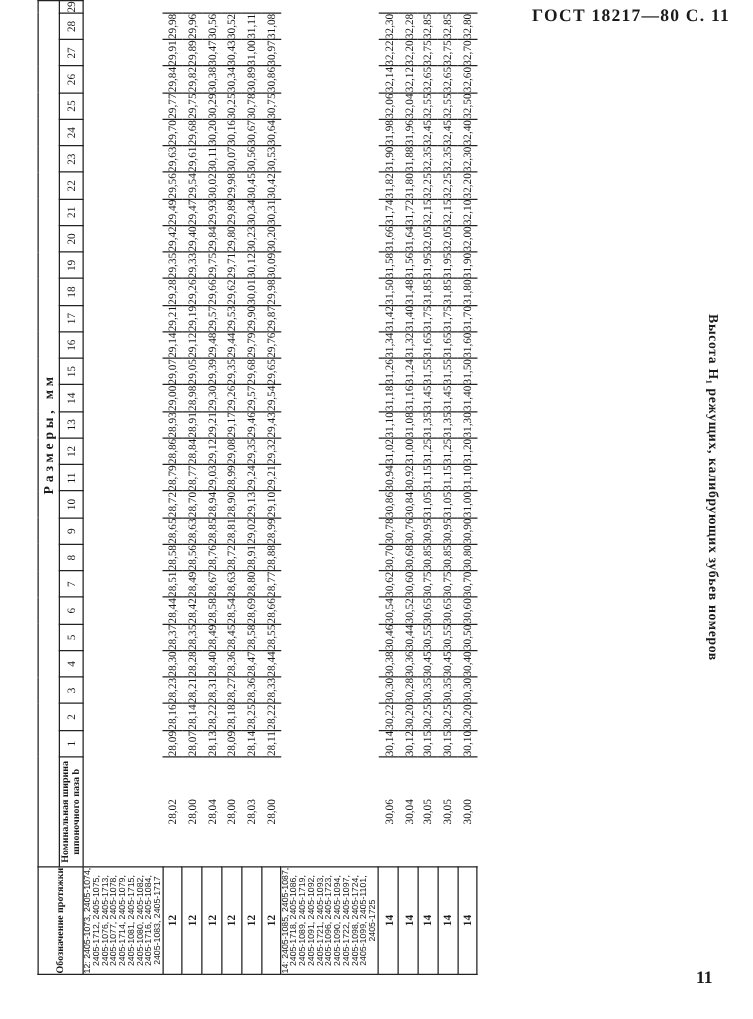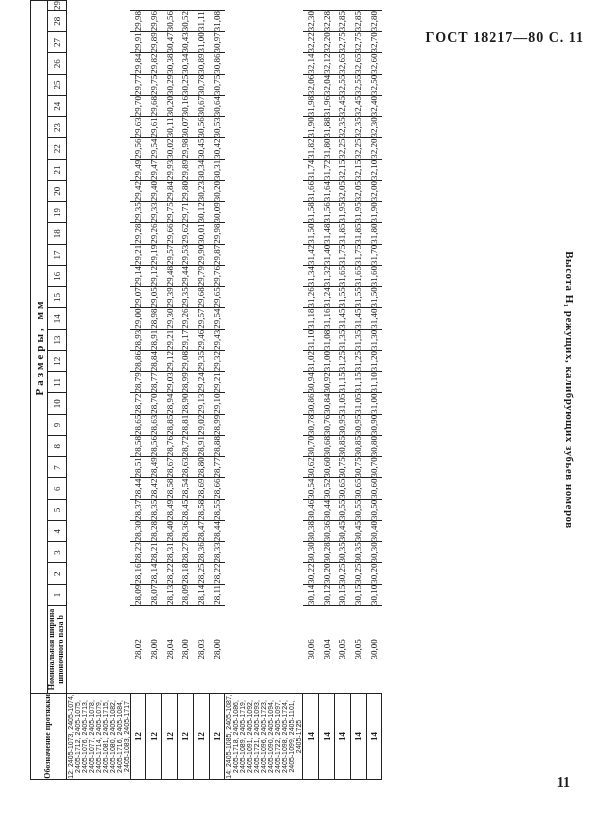--- a/index.html
+++ b/index.html
@@ -1,19 +1,19 @@
 <!DOCTYPE html>
 <html><head>
 <meta charset="utf-8">
 <style>
   html, body { margin:0; padding:0; background:#ffffff; }
   body { width:602px; height:815px; position:relative; overflow:hidden;
          font-family:"Liberation Serif", serif; color:#1a1a1a; }
   .page-header { position:absolute; top:6px; right:18px; font-weight:bold;
-                 font-size:14px; letter-spacing:1px;margin-top:24px; }
+                 font-size:14px; letter-spacing:1px; }
   .page-number { position:absolute; bottom:24px; right:32px; font-weight:bold; font-size:14px; }
   
   .rot-wrap { position:absolute; left:30px; top:780px; width:780px; height:560px;
               transform-origin:0 0; transform:rotate(-90deg); }
   .caption { position:absolute; left:0; top:534px; width:780px; text-align:center;
              font-size:11px; font-weight:bold; transform:rotate(180deg); letter-spacing:0.5px; }
   table { border-collapse:collapse; font-size:9px; position:absolute; left:0; top:0; }
   td, th { border:1px solid #222; padding:0; text-align:center; font-weight:normal; }
   th.code { height:17px; font-family:"Liberation Sans", sans-serif; font-size:7.5px; }
   .hdr-label { width:118px; font-size:8px; font-weight:bold; line-height:1.1; }

